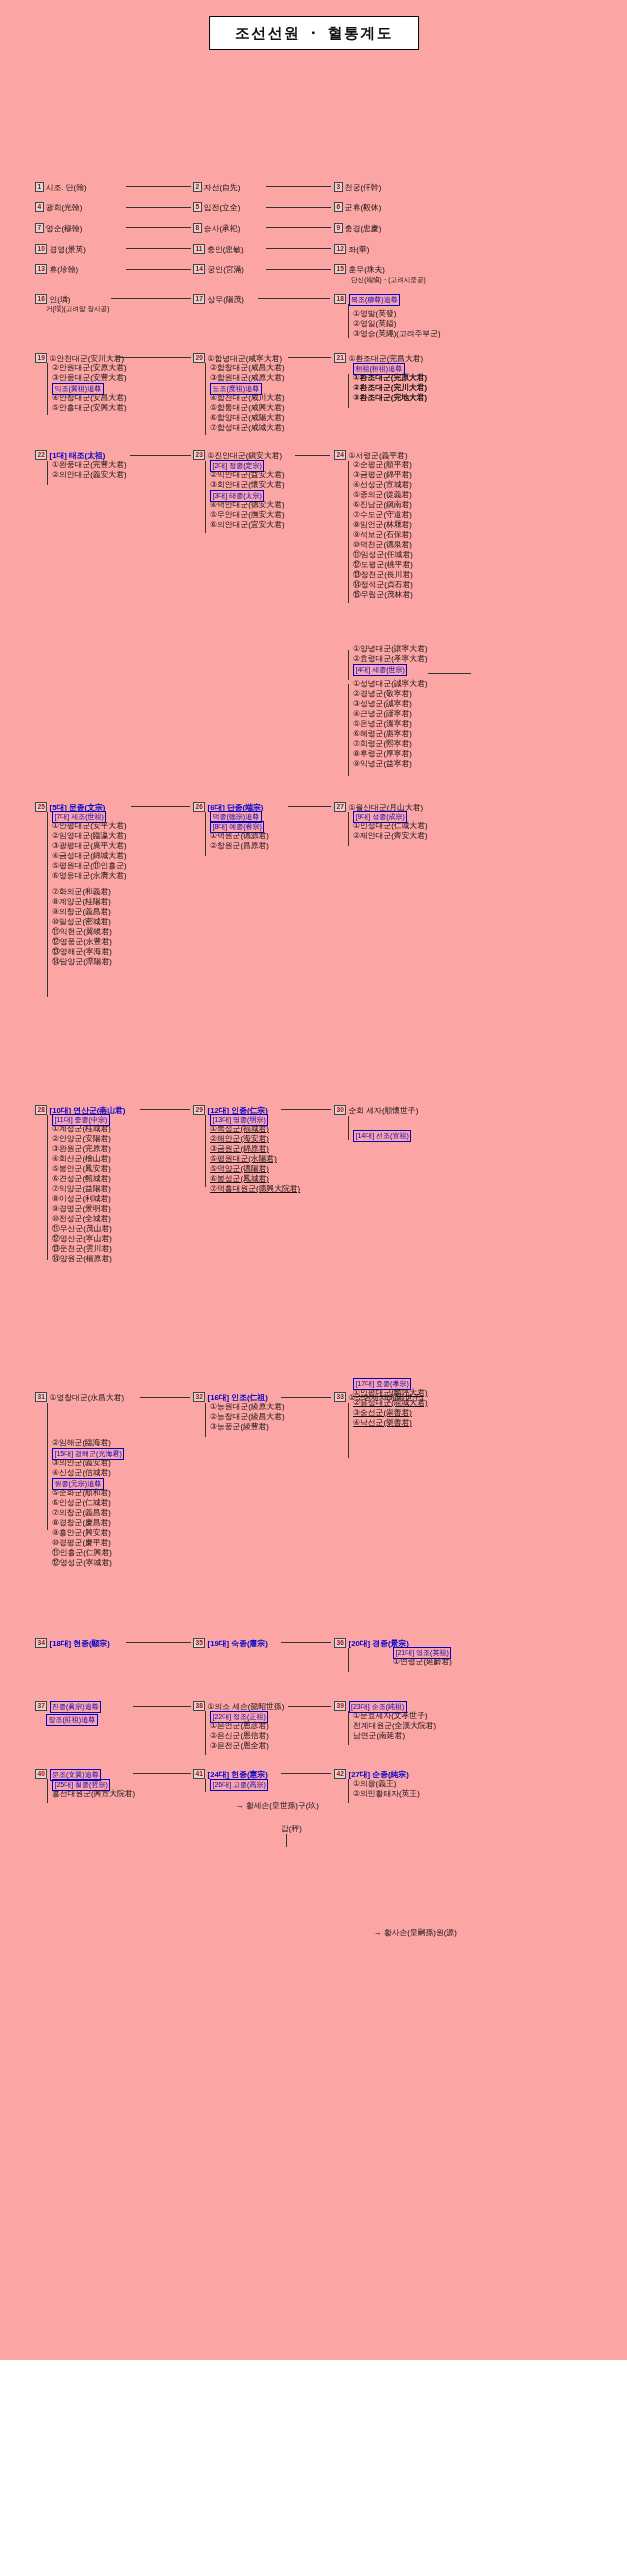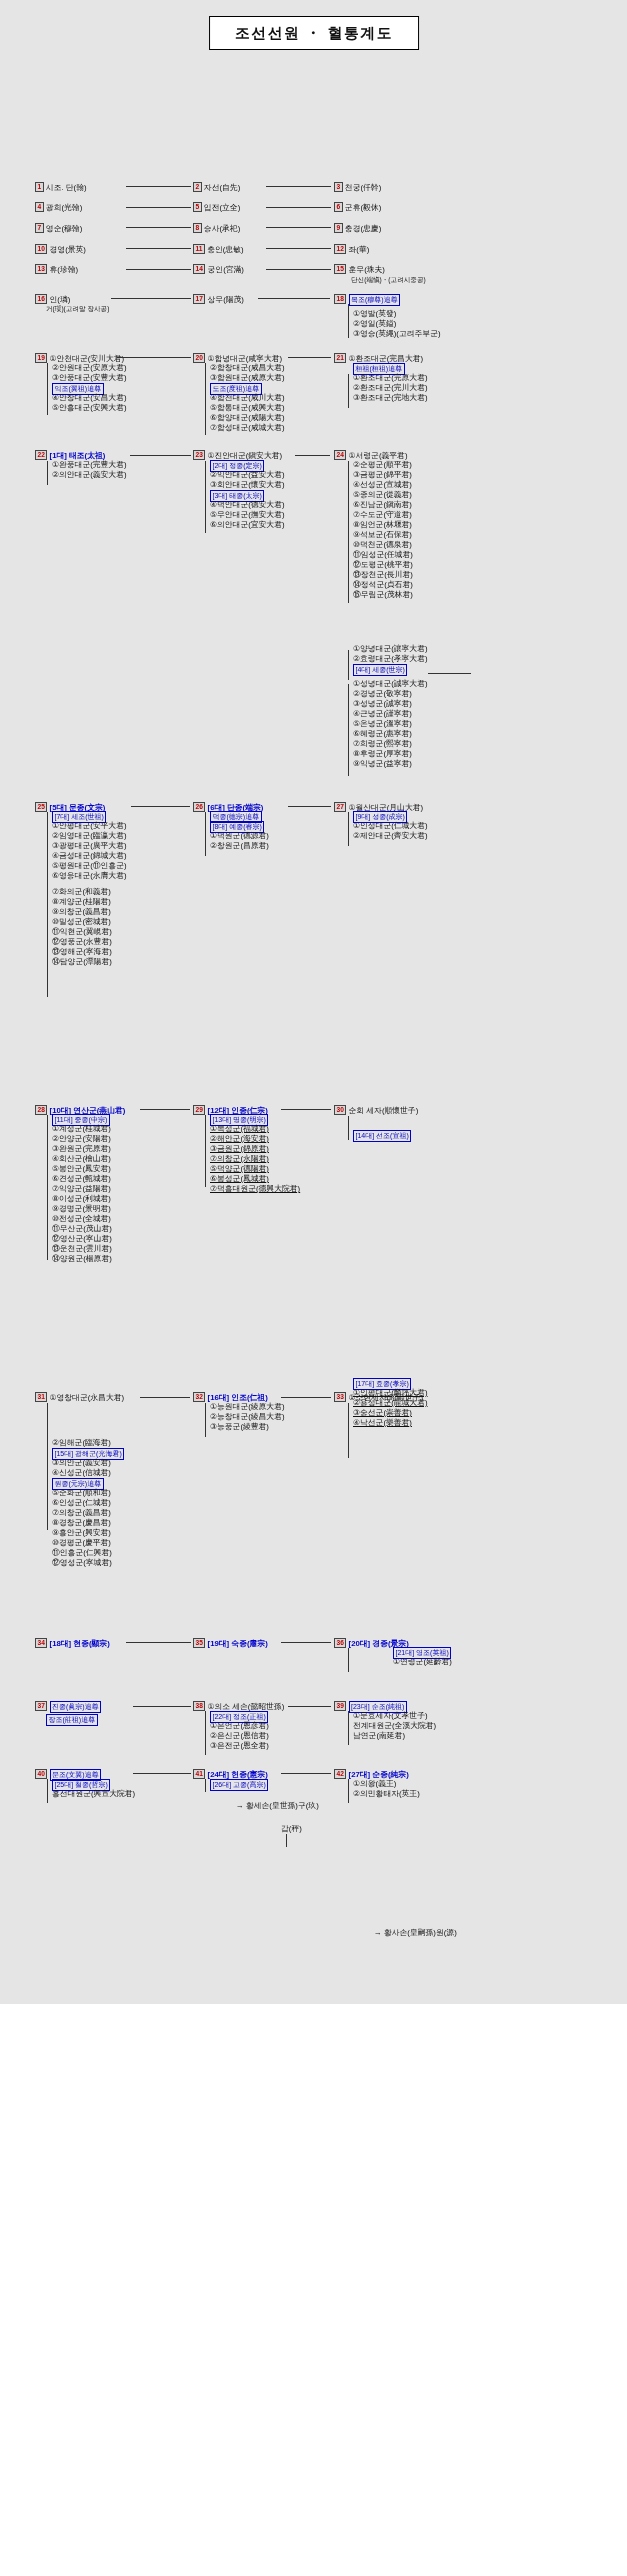--- a/index.html
+++ b/index.html
@@ -4,22 +4,22 @@
 <style>
   html,body{margin:0;padding:0;background:#ffffff;}
   body{
     width:628px;
     font-family:"Liberation Sans","DejaVu Sans",sans-serif;
     color:#111;
   }
   #page{
     position:relative;
     width:628px;
-    height:2004px;
-    background:#e5e5e5;
+    height:2360px;
+    background:#fca5a5;
     overflow:hidden;
   }
   
   .title-box{
     position:absolute;
     left:50%;
     transform:translateX(-50%);
     top:16px;
     border:1.5px solid #000;
     padding:6.6px 25px;
@@ -228,21 +228,21 @@
   </div>
   <div class="h" style="left:288px; top:357px; width:43px;"></div>
 
   <div class="col" style="left:334px; top:353px;">
     <span class="num">21</span><span>①환조대군(完昌大君)</span>
   </div>
   <div class="col" style="left:353px; top:363px;">
     <span class="boxed blue">桓祖(桓祖)追尊</span>
   </div>
   <div class="v" style="left:348px; top:374px; height:34px;"></div>
-  <div class="col" style="left:353px; top:373px;">
+  <div class="col" style="left:353px; top:373px;font-weight:bold;">
     <div class="ln"><span>①환조대군(完原大君)</span></div>
     <div class="ln"><span>②환조대군(完川大君)</span></div>
     <div class="ln"><span>③환조대군(完地大君)</span></div>
   </div>
 
   <div class="col" style="left:35px; top:450px;">
     <span class="num">22</span><span class="king">[1대] 태조(太祖)</span>
   </div>
   <div class="v" style="left:47px; top:461px; height:23.6px;"></div>
   <div class="col" style="left:52px; top:460px;">
@@ -379,21 +379,21 @@
   <div class="col" style="left:193px; top:1105px;">
     <span class="num">29</span><span class="king">[12대] 인종(仁宗)</span>
   </div>
   <div class="h" style="left:281px; top:1109px; width:50px;"></div>
   <div class="v" style="left:205px; top:1115px; height:72px;"></div>
   <div class="col" style="left:210px; top:1114px;text-decoration:underline;">
     <div class="ln"><span class="boxed blue">[13대] 명종(明宗)</span></div>
     <div class="ln"><span>①복성군(福城君)</span></div>
     <div class="ln"><span>②해안군(海安君)</span></div>
     <div class="ln"><span>③금원군(錦原君)</span></div>
-    <div class="ln"><span>⑦의창군(永陽君)</span></div>
+    <div class="ln"><span>⑤평원대군(永陽君)</span></div>
     <div class="ln"><span>⑤덕양군(德陽君)</span></div>
     <div class="ln"><span>⑥봉성군(鳳城君)</span></div>
     <div class="ln"><span>⑦덕흥대원군(德興大院君)</span></div>
   </div>
 
   <div class="col" style="left:334px; top:1105px;">
     <span class="num">30</span><span>순회 세자(順懷世子)</span>
   </div>
   <div class="v" style="left:348px; top:1116px; height:23.6px;"></div>
   <div class="col" style="left:353px; top:1130px;">

